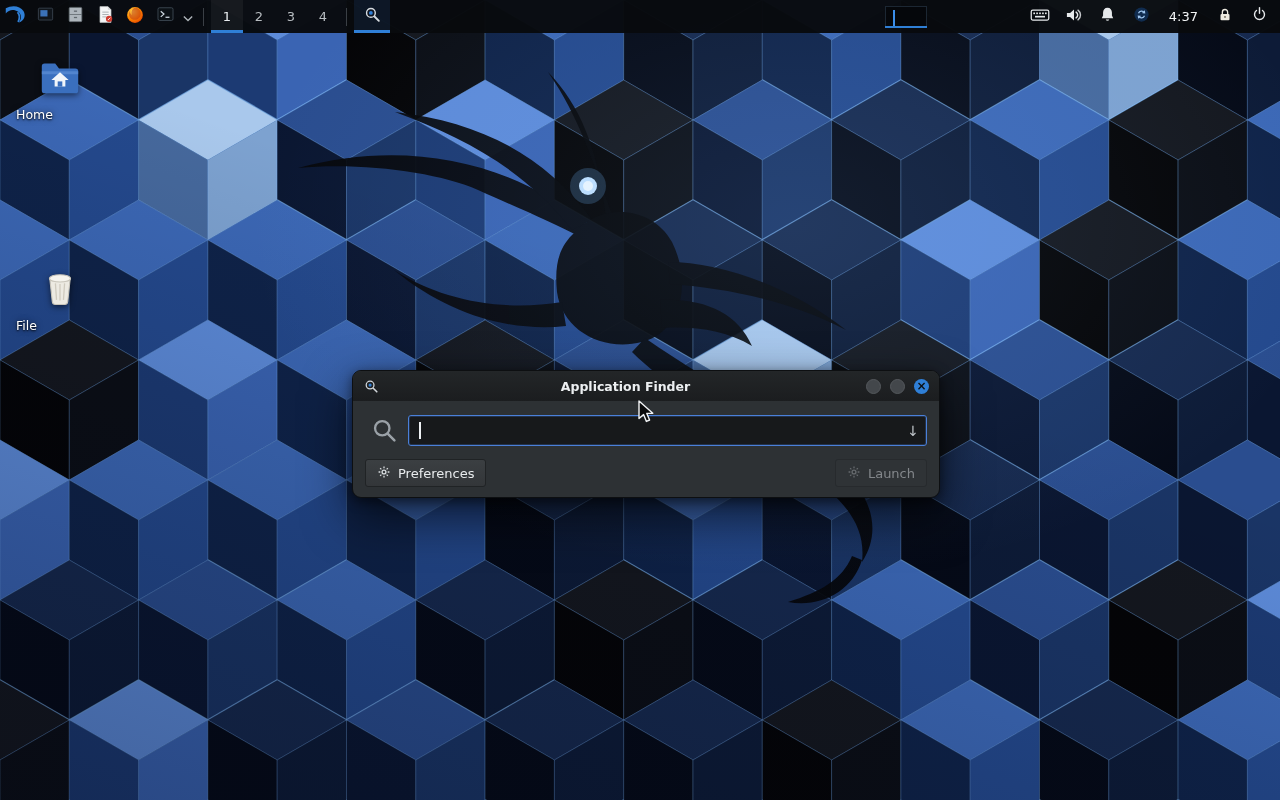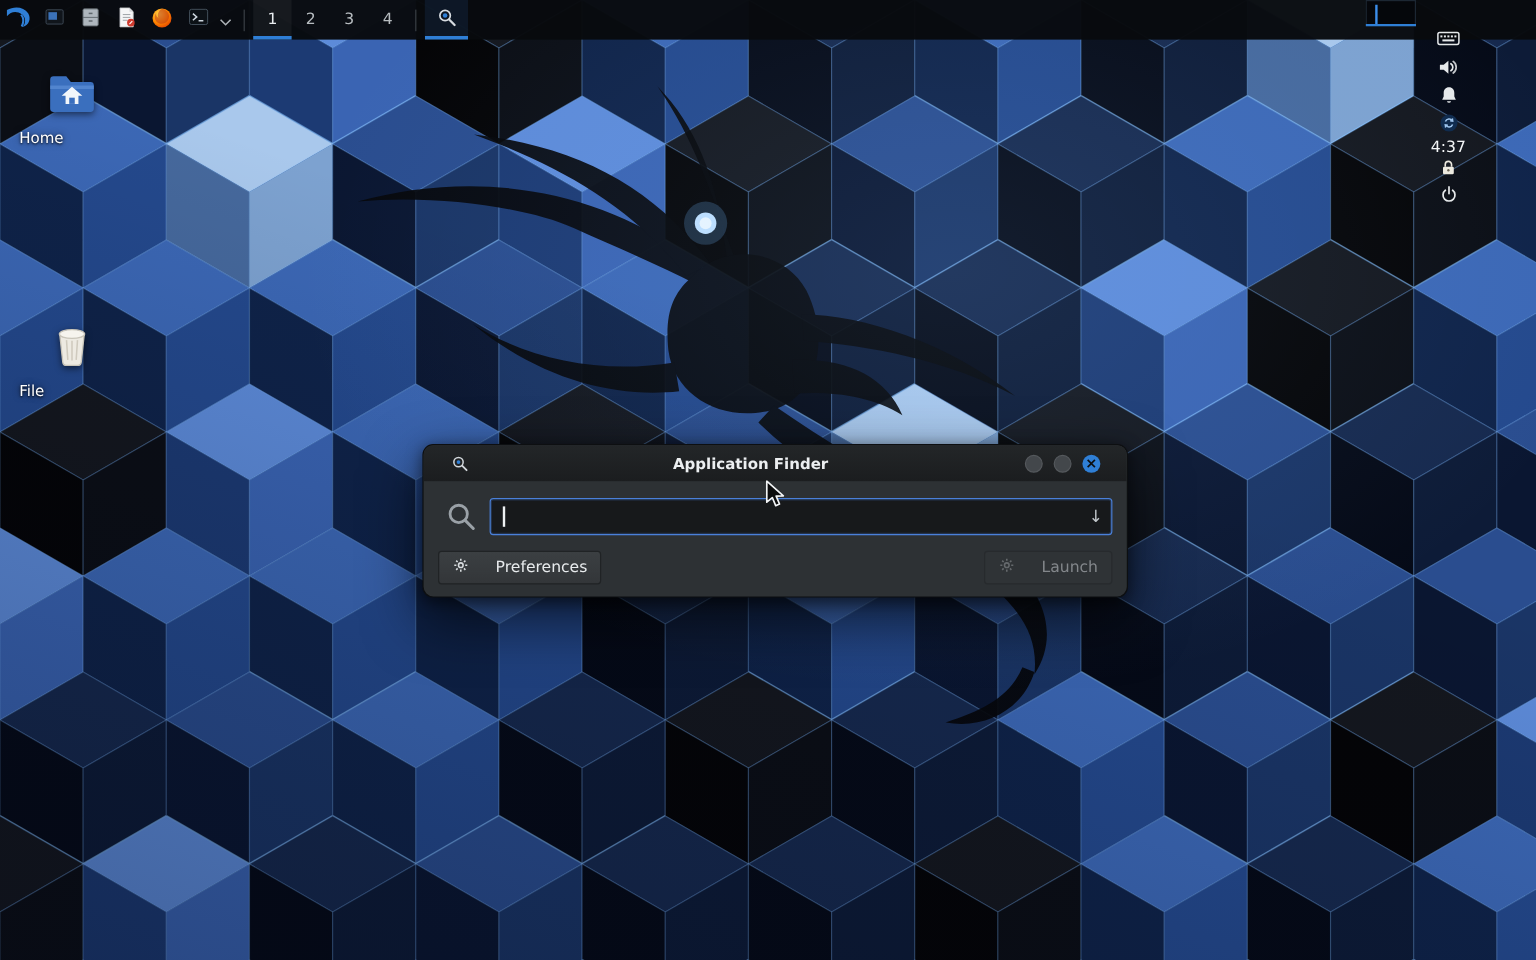--- a/index.html
+++ b/index.html
@@ -8,21 +8,21 @@
   #bg{position:absolute;left:0;top:0;z-index:0;}
   .vignette{position:absolute;inset:0;z-index:1;pointer-events:none;
     background:
       radial-gradient(1000px 650px at 62% 28%, rgba(150,200,255,0.10), rgba(0,0,0,0) 55%),
       linear-gradient(200deg, rgba(2,8,25,0) 40%, rgba(2,6,20,0.30) 100%);}
 
   
   .panel{position:absolute;top:0;left:0;right:0;height:33px;background:rgba(8,10,13,0.97);
     z-index:30;display:flex;align-items:center;color:#c4c9cd;}
   .panel-left,.panel-right{display:flex;align-items:center;height:100%;}
-  .panel-right{margin-left:auto;padding-right:4px;flex-direction:column;}
+  .panel-right{margin-left:auto;padding-right:4px;}
   .pbtn{height:33px;min-width:30px;display:flex;align-items:center;justify-content:center;}
   .pbtn.narrow{min-width:16px;}
   .sep{width:1px;height:18px;background:#3a3f45;margin:0 7px;}
   .ws{width:32px;height:33px;display:flex;align-items:center;justify-content:center;
     color:#b7bcc0;font-size:13px;}
   .ws.active{color:#e9edf0;box-shadow:inset 0 -3px 0 #2f7fd6;background:rgba(255,255,255,0.05);}
   .task{width:36px;height:33px;display:flex;align-items:center;justify-content:center;
     box-shadow:inset 0 -3px 0 #2f7fd6;background:rgba(47,127,214,0.12);}
   .tray{width:34px;height:33px;display:flex;align-items:center;justify-content:center;}
   .cpu{margin-right:96px;display:flex;align-items:center;}
@@ -34,41 +34,41 @@
   .dicon-img{height:50px;display:flex;align-items:center;justify-content:center;
     filter:drop-shadow(0 2px 3px rgba(0,0,0,0.55));}
   .dicon-label{margin-top:5px;color:#fff;font-size:12.5px;white-space:nowrap;
     text-shadow:0 1px 2px rgba(0,0,0,0.95),0 0 6px rgba(0,0,0,0.6);}
 
   
   .finder{position:absolute;left:352px;top:370px;width:586px;z-index:20;border-radius:9px;
     overflow:hidden;border:1px solid #0d0f11;background:#2d3134;
     box-shadow:0 18px 48px rgba(0,0,0,0.62),0 3px 12px rgba(0,0,0,0.5);}
   .titlebar{height:30px;background:linear-gradient(180deg,#232628,#1b1d1f);
-    display:flex;align-items:center;padding:0 22px;gap:24px;}
+    display:flex;align-items:center;padding:0 10px;gap:24px;}
   .tb-icon{width:22px;display:flex;align-items:center;}
   .tb-title{flex:1;text-align:center;color:#eceff1;font-size:12.5px;font-weight:bold;}
   .tb-controls{display:flex;gap:9px;align-items:center;}
   .wbtn{width:15px;height:15px;border-radius:50%;display:flex;align-items:center;
     justify-content:center;box-sizing:border-box;}
   .wbtn.min,.wbtn.max{background:#43474b;border:1px solid #54585c;}
   .wbtn.close{background:#2f7fd6;color:#0c0f11;font-size:12px;font-weight:bold;line-height:1;}
   .fbody{padding:14px 12px 10px;}
   .srow{display:flex;align-items:center;}
   .sicon{margin:0 10px 0 6px;display:flex;}
   .entry{flex:1;position:relative;}
   .entry input{width:100%;box-sizing:border-box;height:31px;background:#17191b;
     border:1px solid #4a80d9;border-radius:3px;color:#e8ebed;font-size:13px;
     padding:0 26px 0 10px;outline:none;box-shadow:inset 0 0 0 1px rgba(74,128,217,0.25);
     font-family:inherit;}
   .caret{position:absolute;left:11px;top:7px;width:1.5px;height:17px;background:#eef1f3;}
   .drop{position:absolute;right:8px;top:50%;transform:translateY(-50%);
     color:#c2c7cb;font-size:14px;}
   .arow{display:flex;justify-content:space-between;margin-top:13px;}
-  .gbtn{display:inline-flex;align-items:center;gap:22px;height:28px;padding:0 11px;
+  .gbtn{display:inline-flex;align-items:center;gap:7px;height:28px;padding:0 11px;
     font-size:13px;color:#e8ebed;background:linear-gradient(180deg,#3b3f42,#333639);
     border:1px solid #202325;border-radius:3px;font-family:inherit;}
   .gbtn.disabled{color:#83878b;background:#2f3336;border-color:#272a2d;}
   .gbtn.disabled svg{opacity:0.5;}
 
   .cursor{position:absolute;left:637px;top:400px;z-index:40;pointer-events:none;}
 </style>
 </head>
 <body>
 

